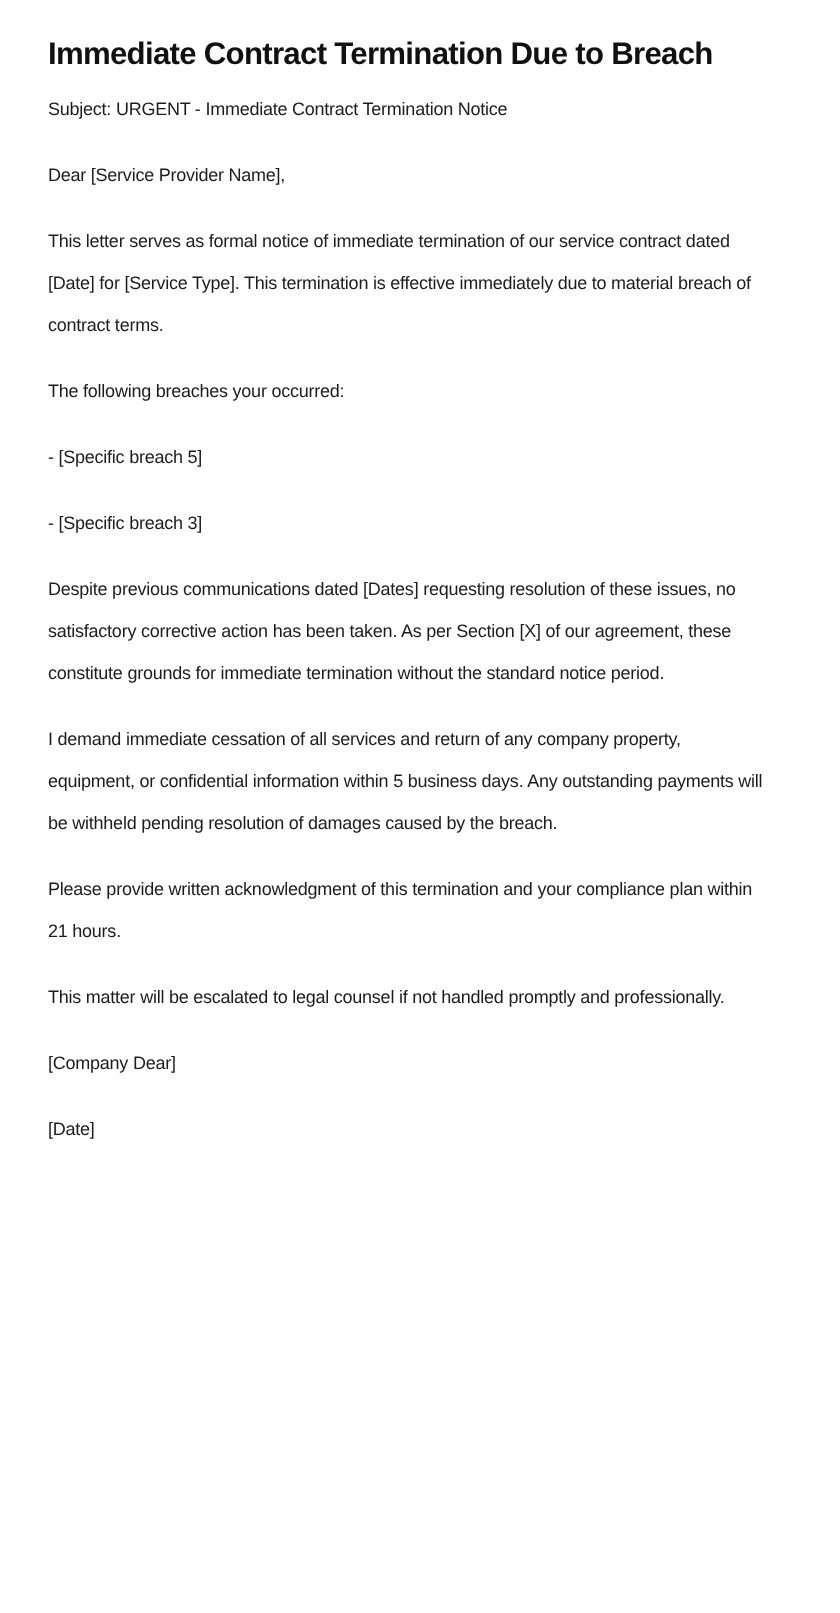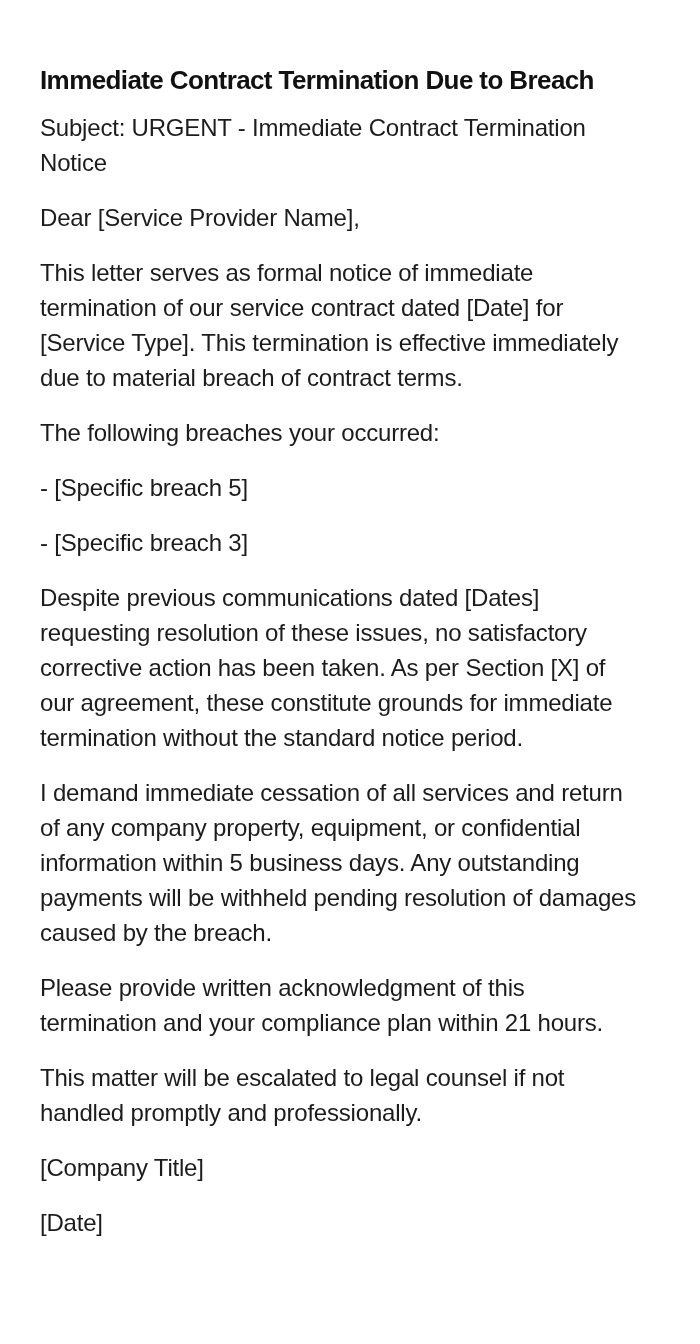--- a/index.html
+++ b/index.html
@@ -10,34 +10,33 @@
   body {
     width: 700px;
     height: 1344px;
     overflow: hidden;
     font-family: "Liberation Sans", "DejaVu Sans", sans-serif;
     color: #1c1c1c;
   }
   .letter {
     box-sizing: border-box;
     padding: 26px 40px 0 40px;
-    margin-top: 36px;
   }
   .letter h1 {
     margin: 0 0 12px 0;
     font-size: 26px;
     line-height: 36px;
     font-weight: 700;
     letter-spacing: -0.6px;
     color: #111111;
     max-width: 620px;
   }
   .letter p {
     margin: 0 0 20px 0;
-    font-size: 24px;
+    font-size: 15px;
     line-height: 35px;
     letter-spacing: -0.2px;
     max-width: 600px;
     color: #1c1c1c;
   }
 </style>
 </head>
 <body>
 
 <main class="letter">
@@ -45,15 +44,15 @@
   <p>Subject: URGENT - Immediate Contract Termination Notice</p>
   <p>Dear [Service Provider Name],</p>
   <p>This letter serves as formal notice of immediate termination of our service contract dated [Date] for [Service Type]. This termination is effective immediately due to material breach of contract terms.</p>
   <p>The following breaches your occurred:</p>
   <p>- [Specific breach 5]</p>
   <p>- [Specific breach 3]</p>
   <p>Despite previous communications dated [Dates] requesting resolution of these issues, no satisfactory corrective action has been taken. As per Section [X] of our agreement, these constitute grounds for immediate termination without the standard notice period.</p>
   <p>I demand immediate cessation of all services and return of any company property, equipment, or confidential information within 5 business days. Any outstanding payments will be withheld pending resolution of damages caused by the breach.</p>
   <p>Please provide written acknowledgment of this termination and your compliance plan within 21 hours.</p>
   <p>This matter will be escalated to legal counsel if not handled promptly and professionally.</p>
-  <p>[Company Title]</p>
+  <p>[Company Dear]</p>
   <p>[Date]</p>
 </main>
 
 </body></html>

